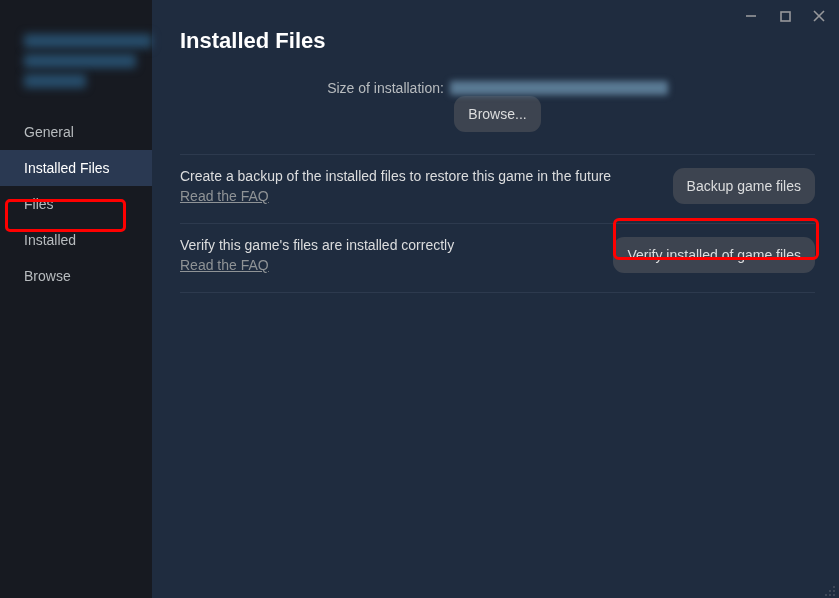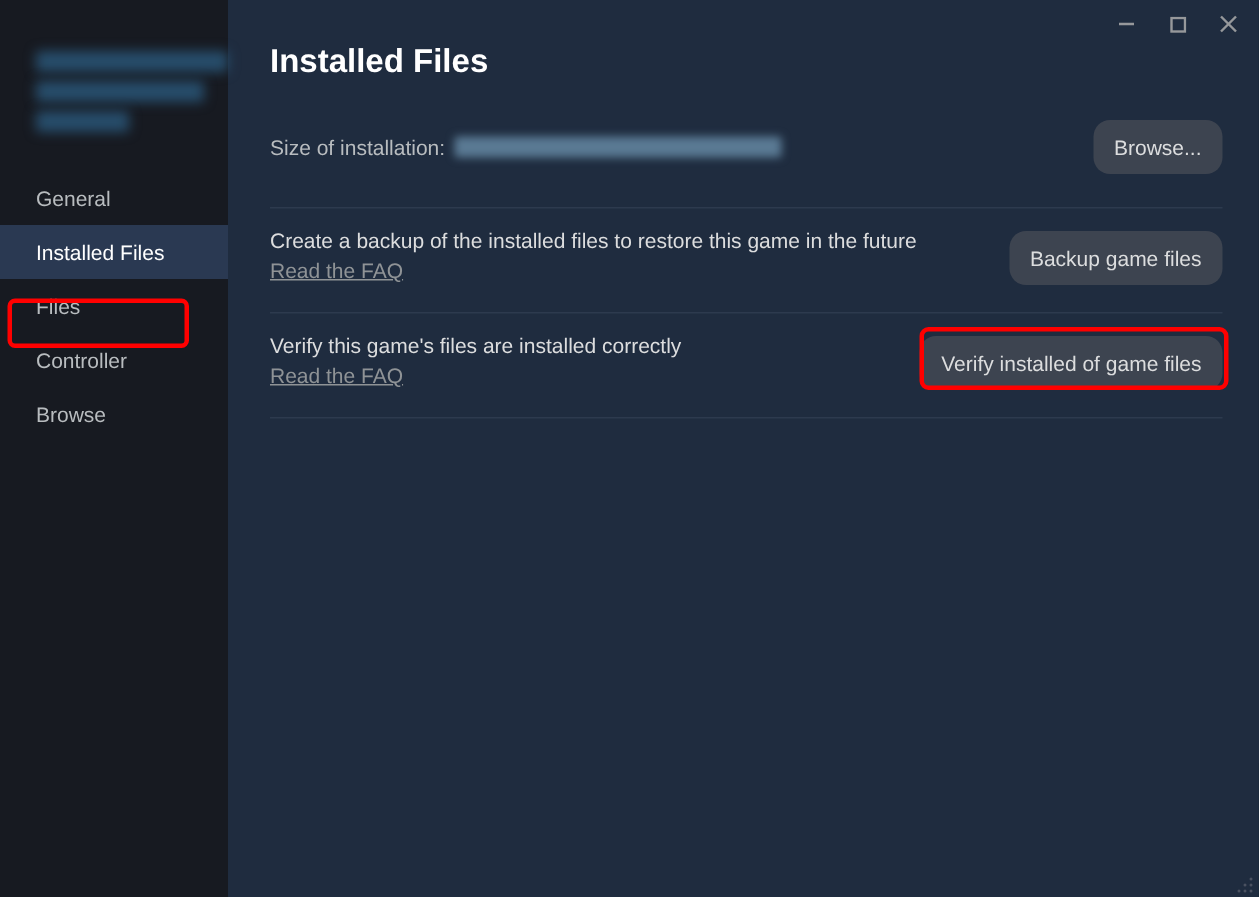--- a/index.html
+++ b/index.html
@@ -92,21 +92,21 @@
       color: #ffffff;
       font-size: 22px;
       font-weight: bold;
       margin-bottom: 26px;
     }
     .section {
       padding: 12px 0 18px 0;
       border-bottom: 1px solid #2d3a4e;
       display: flex;
       justify-content: space-between;
-      align-items: flex-end;
+      align-items: center;
       gap: 16px;
     }
     .section-left {
       flex: 1;
     }
     .section-label {
       color: #b8bcbf;
       font-size: 14px;
     }
     .section-desc {
@@ -131,20 +131,21 @@
       cursor: pointer;
       white-space: nowrap;
       border-radius: 11px;
     }
     .size-section {
       display: flex;
       justify-content: space-between;
       align-items: center;
       padding-bottom: 22px;
       border-bottom: 1px solid #2d3a4e;
+      flex-direction: column;
     }
     .size-left {
       display: flex;
       align-items: center;
       gap: 6px;
     }
     .inline-blur {
       display: inline-block;
       width: 218px;
       height: 14px;
@@ -200,21 +201,21 @@
   <div class="sidebar">
     <div class="sidebar-title">
       <span class="blur-box" style="width:128px"></span>
       <span class="blur-box" style="width:112px"></span>
       <span class="blur-box" style="width:62px"></span>
     </div>
     <div class="sidebar-items">
       <div class="sidebar-item"><span>General</span></div>
       <div class="sidebar-item active"><span>Installed Files</span></div>
       <div class="sidebar-item"><span>Files</span></div>
-      <div class="sidebar-item"><span>Controller</span></div>
+      <div class="sidebar-item"><span>Installed</span></div>
       <div class="sidebar-item"><span>Browse</span></div>
     </div>
   </div>
 
   <div class="main">
     <h1 class="page-title">Installed Files</h1>
 
     <div class="size-section">
       <div class="size-left">
         <span class="section-label">Size of installation:</span>

